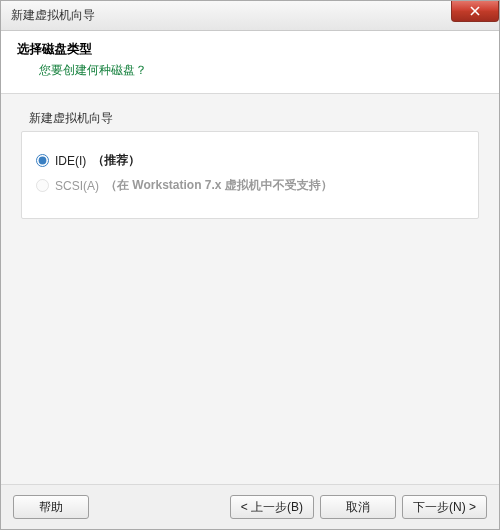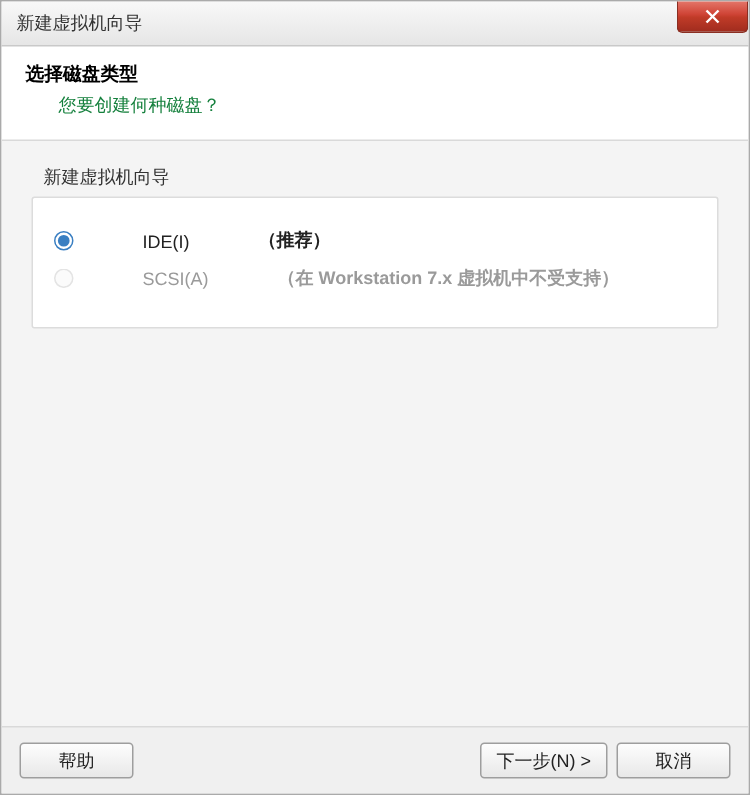--- a/index.html
+++ b/index.html
@@ -80,21 +80,20 @@
     left: 8px;
     background: #f4f4f4;
     padding: 0 4px;
     color: #333;
   }
   .radio-row {
     display: flex;
     align-items: center;
     margin: 8px 0;
     color: #222;
-    gap: 40px;
   }
   .radio-row input[type="radio"] {
     margin: 0 6px 0 0;
     accent-color: #3a7fc2;
   }
   .radio-row.disabled .radio-label,
   .radio-row.disabled .radio-note { color: #9a9a9a; }
   .radio-row.disabled input { opacity: 0.6; }
   .radio-note { margin-left: 6px; font-weight: bold; }
   
@@ -158,15 +157,16 @@
       <span class="radio-label">SCSI(A)</span>
       <span class="radio-note">（在 Workstation 7.x 虚拟机中不受支持）</span>
     </label>
 
   </div>
 </div>
 
 <div class="footer">
   <button class="btn help">帮助</button>
   <div class="spacer"></div>
+  <button class="btn">&lt; 上一步(B)</button>
+  <button class="btn">取消</button>
   <button class="btn">下一步(N) &gt;</button>
-  <button class="btn">取消</button>
 </div>
 
 </body></html>

